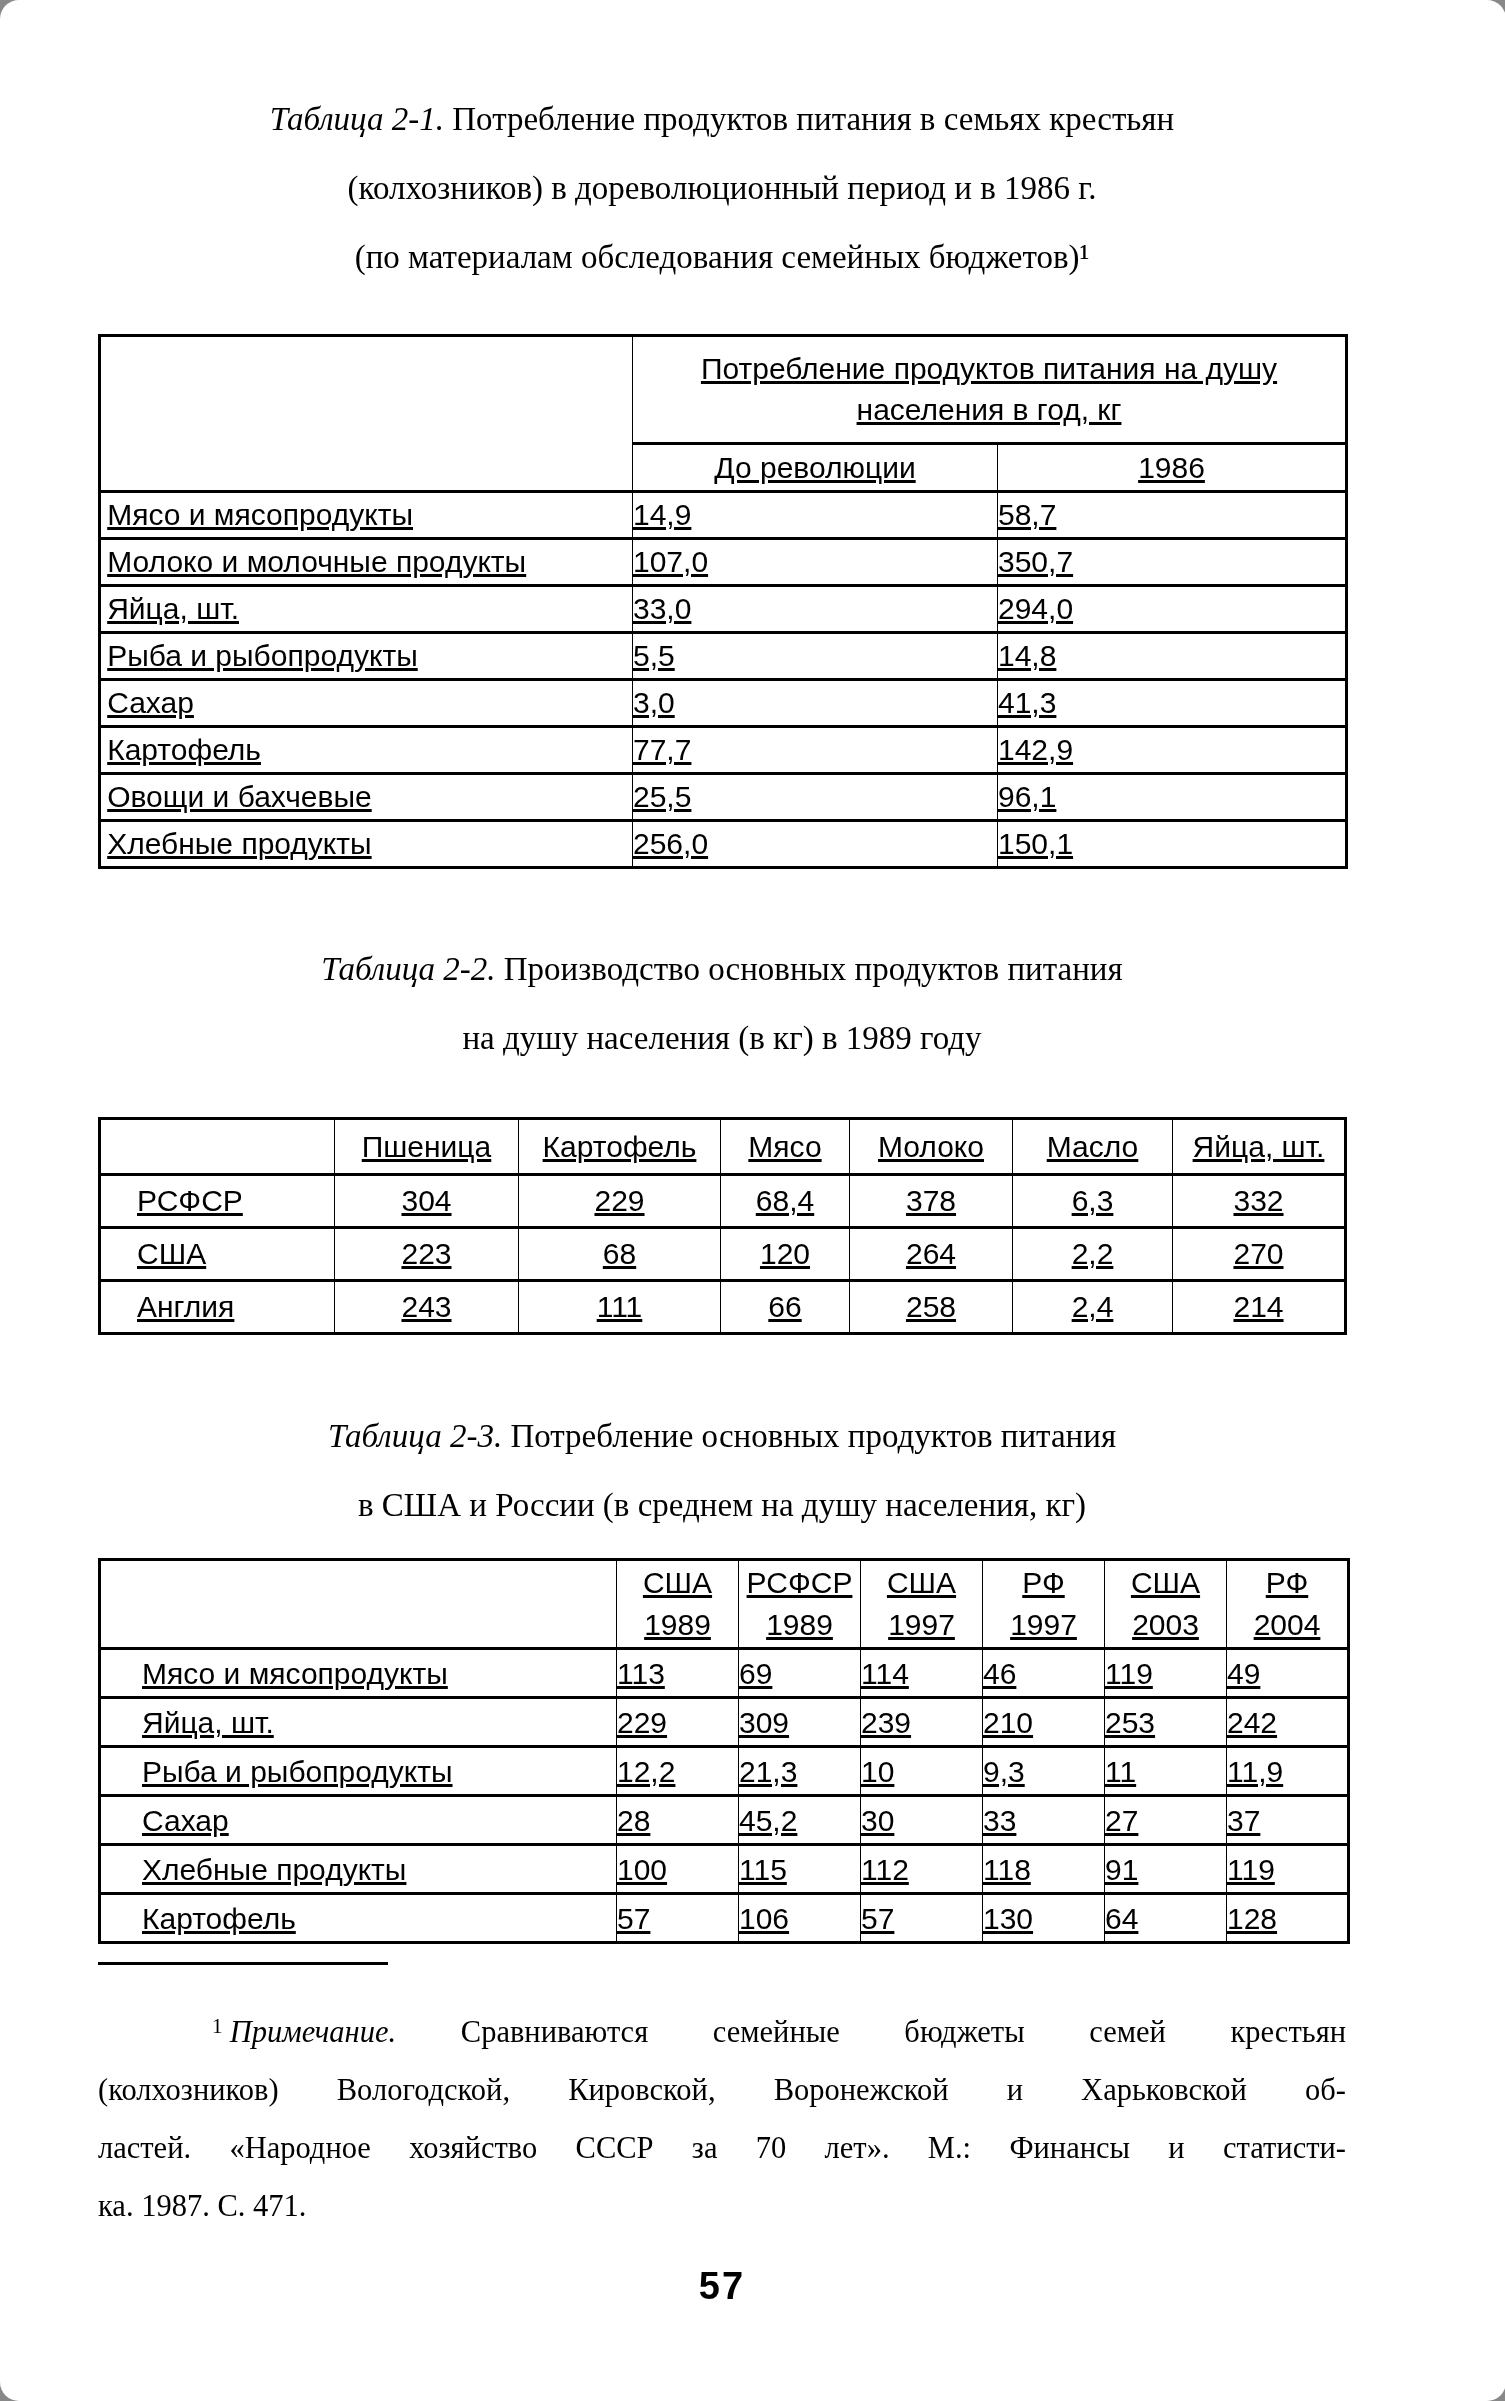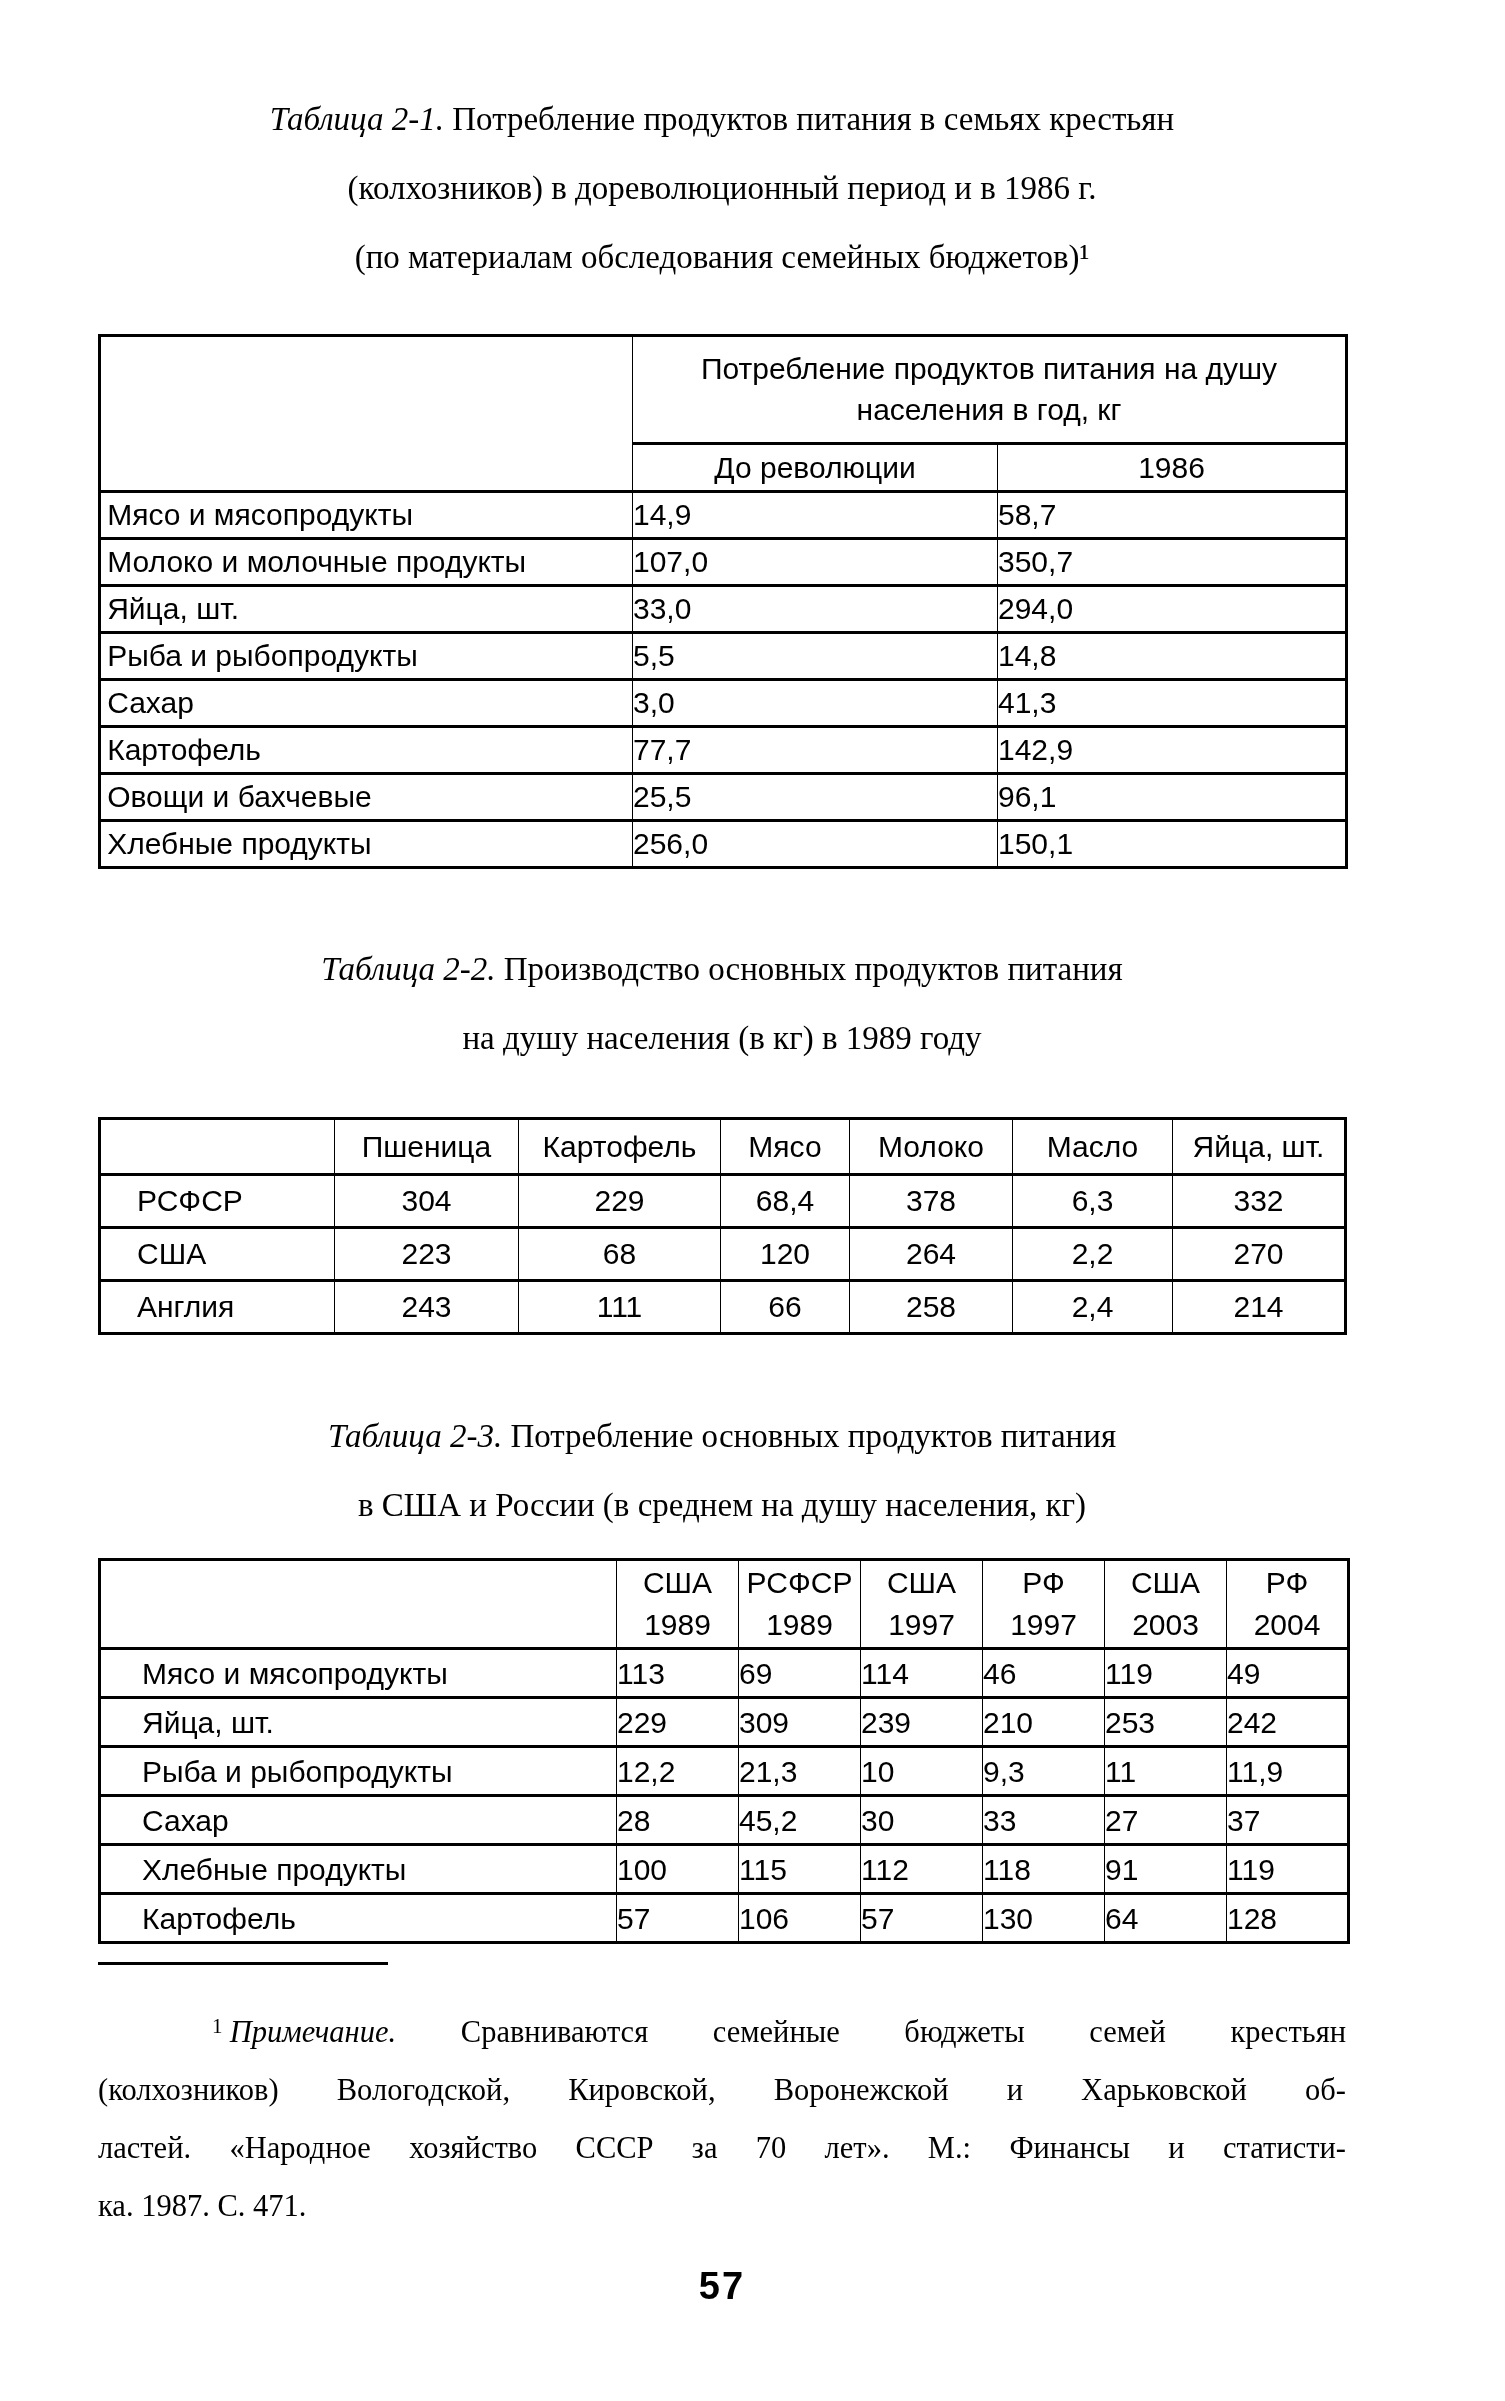--- a/index.html
+++ b/index.html
@@ -6,20 +6,21 @@
   html, body { background: #888; }
   .page {
     position: relative;
     width: 1506px;
     height: 2401px;
     margin: 0 auto;
     background: #ffffff;
     color: #000;
     overflow: hidden;
     font-family: "Liberation Serif", serif;
+    border-radius: 19px;
   }
   .content { padding: 85px 160px 0 98px; }
 
   
   .tbl-title {
     text-align: center;
     font-size: 33px;
     line-height: 69px;
     color: #000;
   }
@@ -37,21 +38,21 @@
     color: #000;
   }
   td, th {
     border: 1.6px solid #000;
     border-top-width: 3.1px;
     border-bottom-width: 3.1px;
     font-weight: normal;
     line-height: 33px;
     vertical-align: middle;
   }
-  table { border: 3.1px solid #000; }
+  table { border: 3.1px solid #000; text-decoration: underline; }
 
   
   .tbl1 { margin-top: 42px; }
   .tbl1 .group-hdr { text-align: center; padding: 11.4px 15.5px; line-height: 41px; height: 89px; }
   .tbl1 .sub-hdr   { text-align: center; height: 48px; }
   .tbl1 td.lbl     { text-align: left; padding-left: 6.2px; height: 47px; }
   .tbl1 td.num     { text-align: left; margin-top: 36px; }
 
   
   .tbl2 { margin-top: 44px; padding-left: 8px; }

